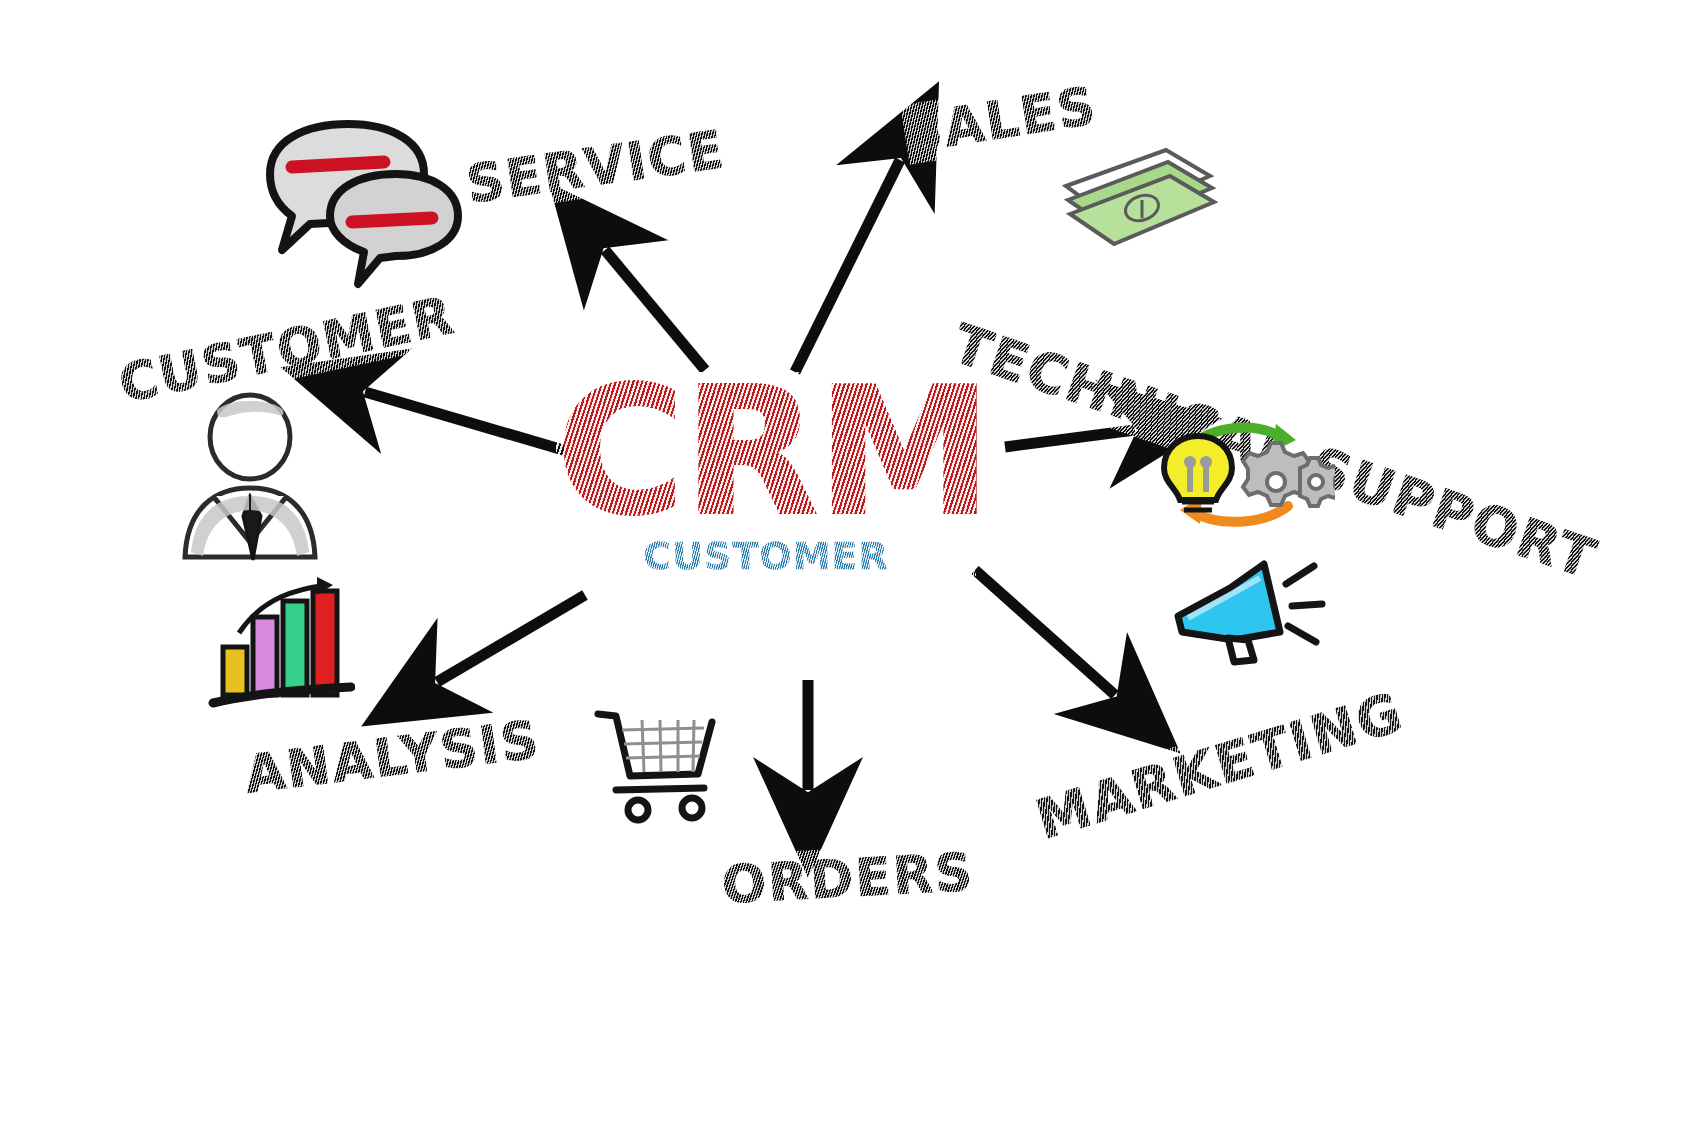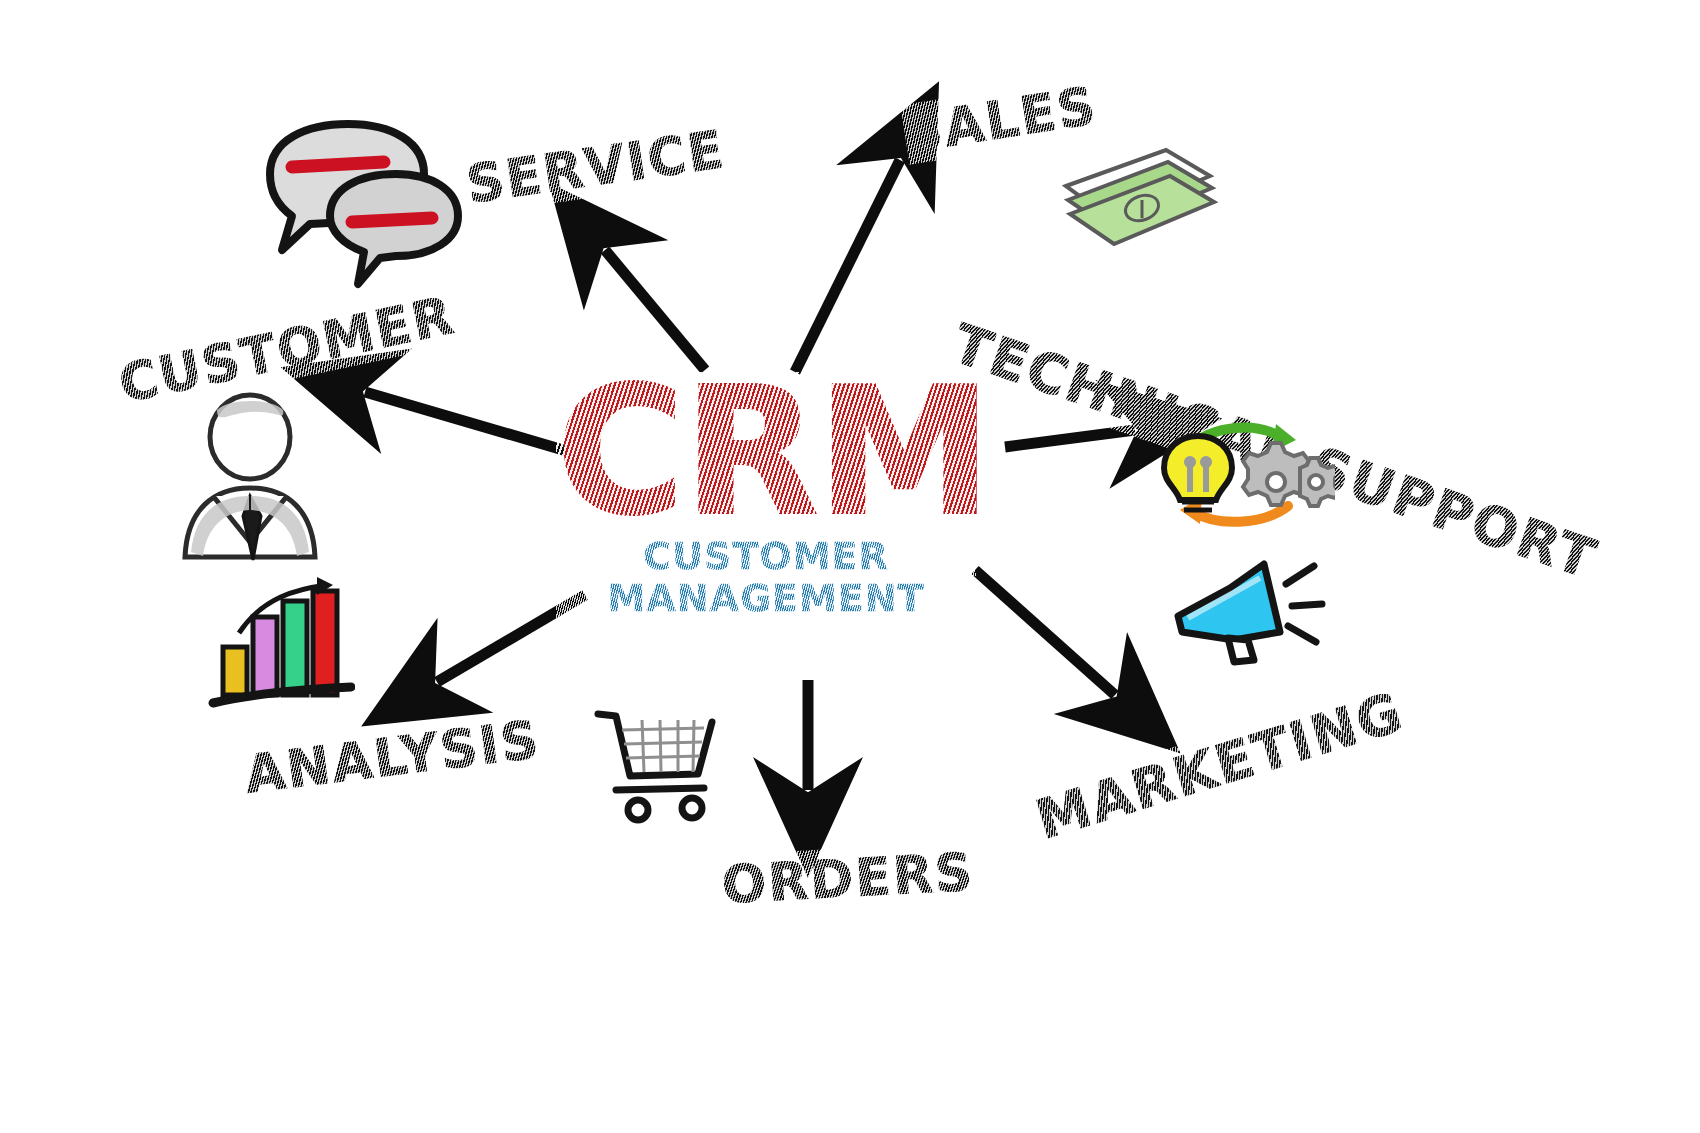--- a/index.html
+++ b/index.html
@@ -107,21 +107,20 @@
 
       <path d="M808,680 L808,790"></path>
 
       <path d="M975,570 L1115,695"></path>
     </g>
   </svg>
 
   <div id="crm-block">
     <div class="crm-main">CRM</div>
     <div class="crm-sub">CUSTOMER</div>
-    <div class="crm-sub">MANAGEMENT</div>
   </div>
 
   <div class="label" style="left:467px;top:155px;font-size:52px;transform:rotate(-8deg);">SERVICE</div>
 
   <div class="label" style="left:905px;top:105px;font-size:52px;transform:rotate(-9deg);">SALES</div>
 
   <div class="label" style="left:120px;top:355px;font-size:52px;transform:rotate(-12deg);">CUSTOMER</div>
 
   <div class="label" style="left:955px;top:310px;font-size:54px;transform:rotate(19deg);">TECHNICAL SUPPORT</div>
 

